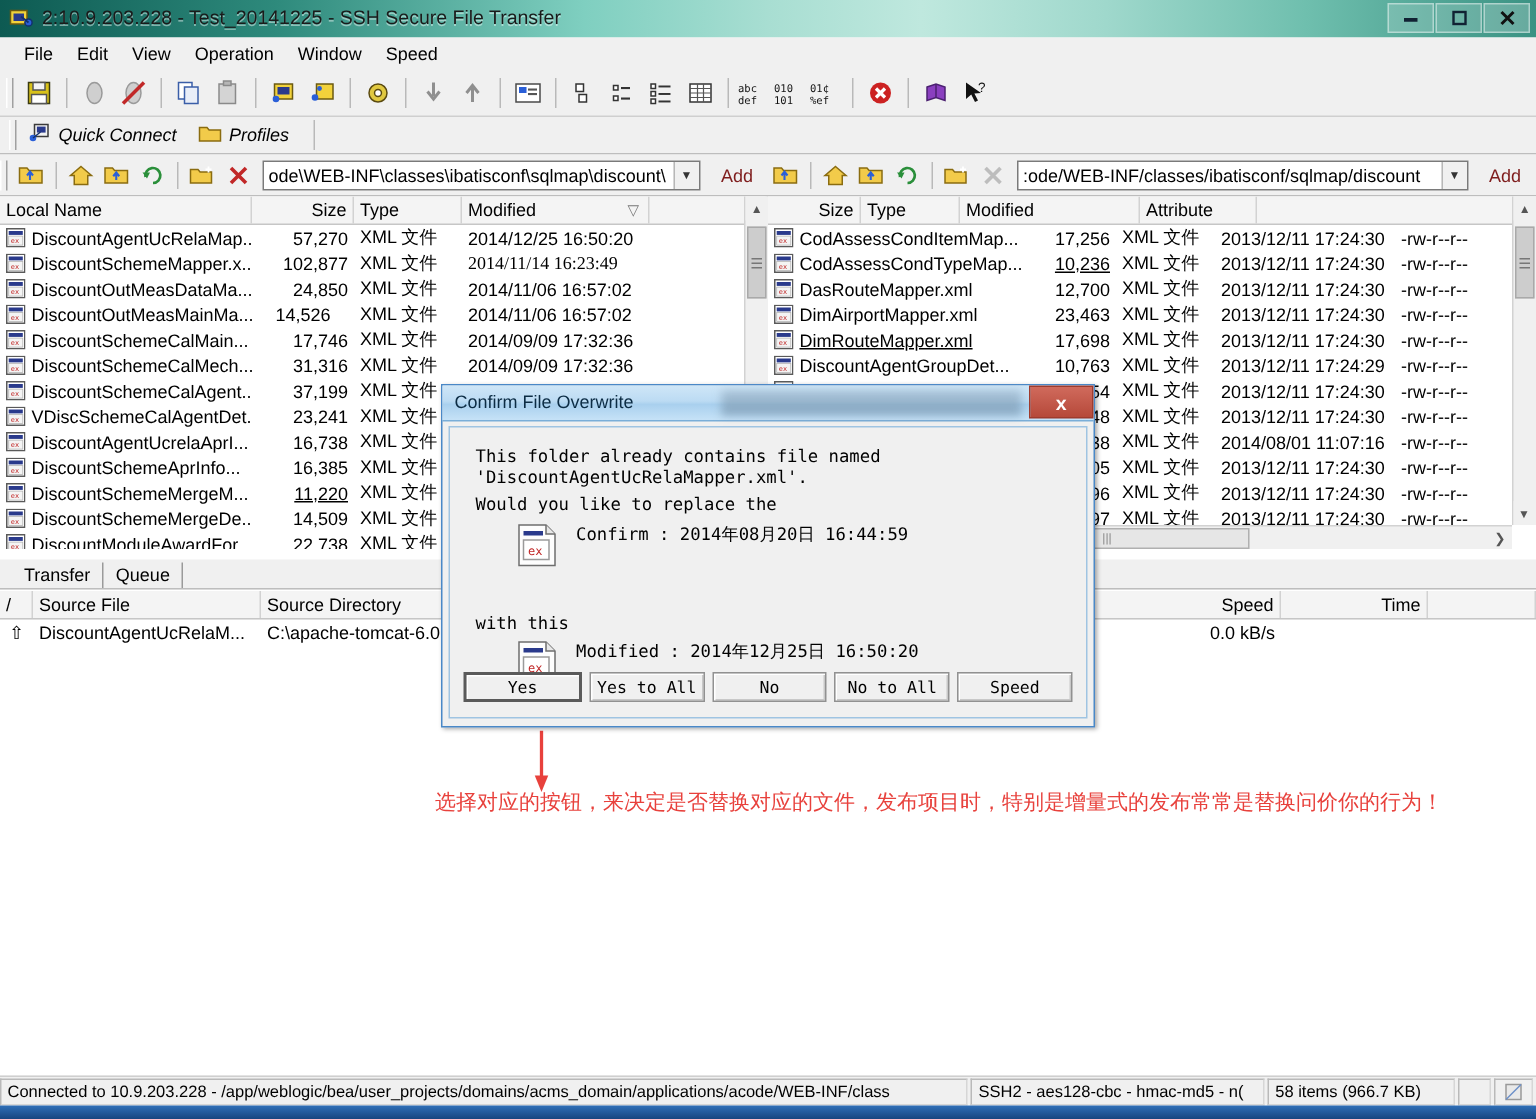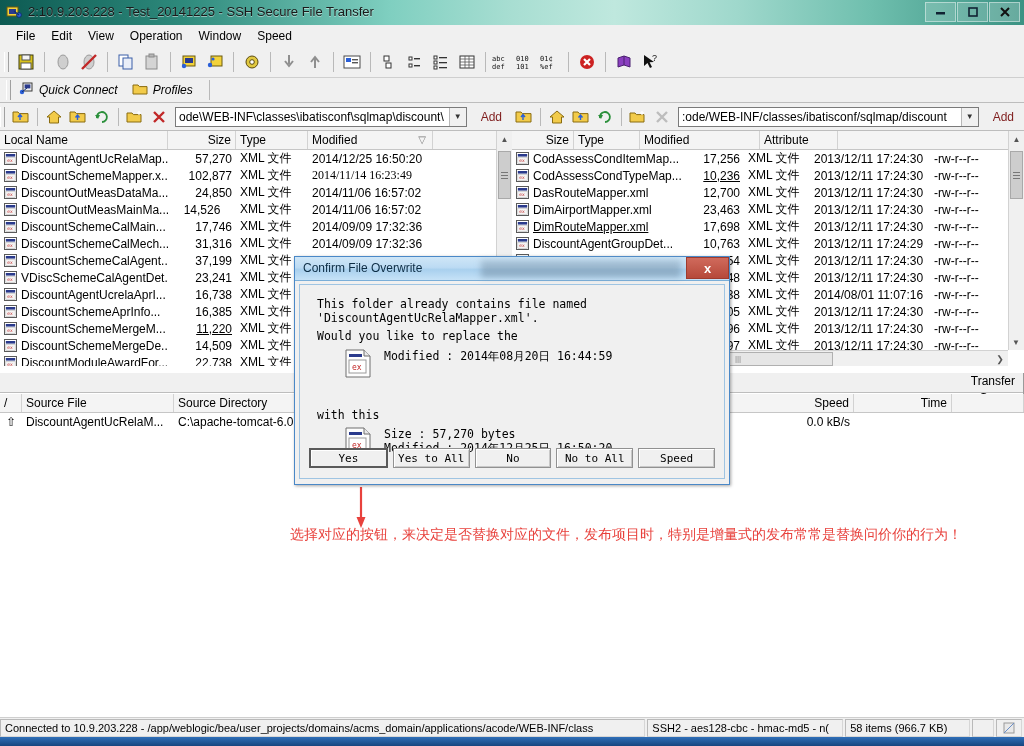--- a/index.html
+++ b/index.html
@@ -133,21 +133,20 @@
   }
   .hscroll .hthumb{height:14px;background:#e6e6e6;border:1px solid #b0b0b0;box-sizing:border-box;
     display:flex;align-items:center;justify-content:center;color:#888;font-size:8px;}
   .hscroll .harrow{width:16px;text-align:center;color:#555;font-size:9px;}
 
   
   #tabbar{
     position:absolute;left:0;top:373px;width:1024px;height:20px;background:#f0f0f0;
     display:flex;align-items:flex-end;padding-left:8px;box-sizing:border-box;
     border-bottom:1px solid #bdbdbd;
-    flex-direction:column;
   }
   .ttab{
     font-size:12px;padding:1px 8px 2px 8px;border-right:1px solid #9a9a9a;color:#000;
   }
   #queuehdr{
     position:absolute;left:0;top:394px;width:1024px;height:19px;background:#f4f4f4;
     display:flex;border-bottom:1px solid #c6c6c6;font-size:12px;box-sizing:border-box;
   }
   #queuerow{
     position:absolute;left:0;top:413px;width:1024px;height:18px;display:flex;font-size:12px;
@@ -980,38 +979,37 @@
       <span class="bigicon">
         <svg width="27" height="29" viewBox="0 0 27 29">
           <path d="M1 1 L19 1 L25 7 L25 28 L1 28 Z" fill="#fdfdfd" stroke="#6e6e6e"></path>
           <path d="M19 1 L19 7 L25 7" fill="#e8e8e8" stroke="#6e6e6e"></path>
           <rect x="4" y="5" width="13" height="3" fill="#2a3a8c"></rect>
           <rect x="4" y="11" width="17" height="13" fill="#fff" stroke="#9a9a9a"></rect>
           <text x="7" y="21" font-size="8" fill="#c12828" font-family="monospace">ex</text>
         </svg>
       </span>
       <span>
-        <div class="dtxt">Modified : 2014年08月20日 16:44:59</div>
+        <div class="dtxt">Confirm : 2014年08月20日 16:44:59</div>
       </span>
     </div>
 
     <div class="dtxt l3">with this</div>
 
     <div class="finfo" id="fi2">
       <span class="bigicon">
         <svg width="27" height="29" viewBox="0 0 27 29">
           <path d="M1 1 L19 1 L25 7 L25 28 L1 28 Z" fill="#fdfdfd" stroke="#6e6e6e"></path>
           <path d="M19 1 L19 7 L25 7" fill="#e8e8e8" stroke="#6e6e6e"></path>
           <rect x="4" y="5" width="13" height="3" fill="#2a3a8c"></rect>
           <rect x="4" y="11" width="17" height="13" fill="#fff" stroke="#9a9a9a"></rect>
           <text x="7" y="21" font-size="8" fill="#c12828" font-family="monospace">ex</text>
         </svg>
       </span>
       <span>
-        <div class="dtxt">Size : 57,270 bytes</div>
         <div class="dtxt">Modified : 2014年12月25日 16:50:20</div>
       </span>
     </div>
 
     <div id="dlgbtns">
       <span class="dbtn focus">Yes</span>
       <span class="dbtn">Yes to All</span>
       <span class="dbtn">No</span>
       <span class="dbtn">No to All</span>
       <span class="dbtn">Speed</span>

